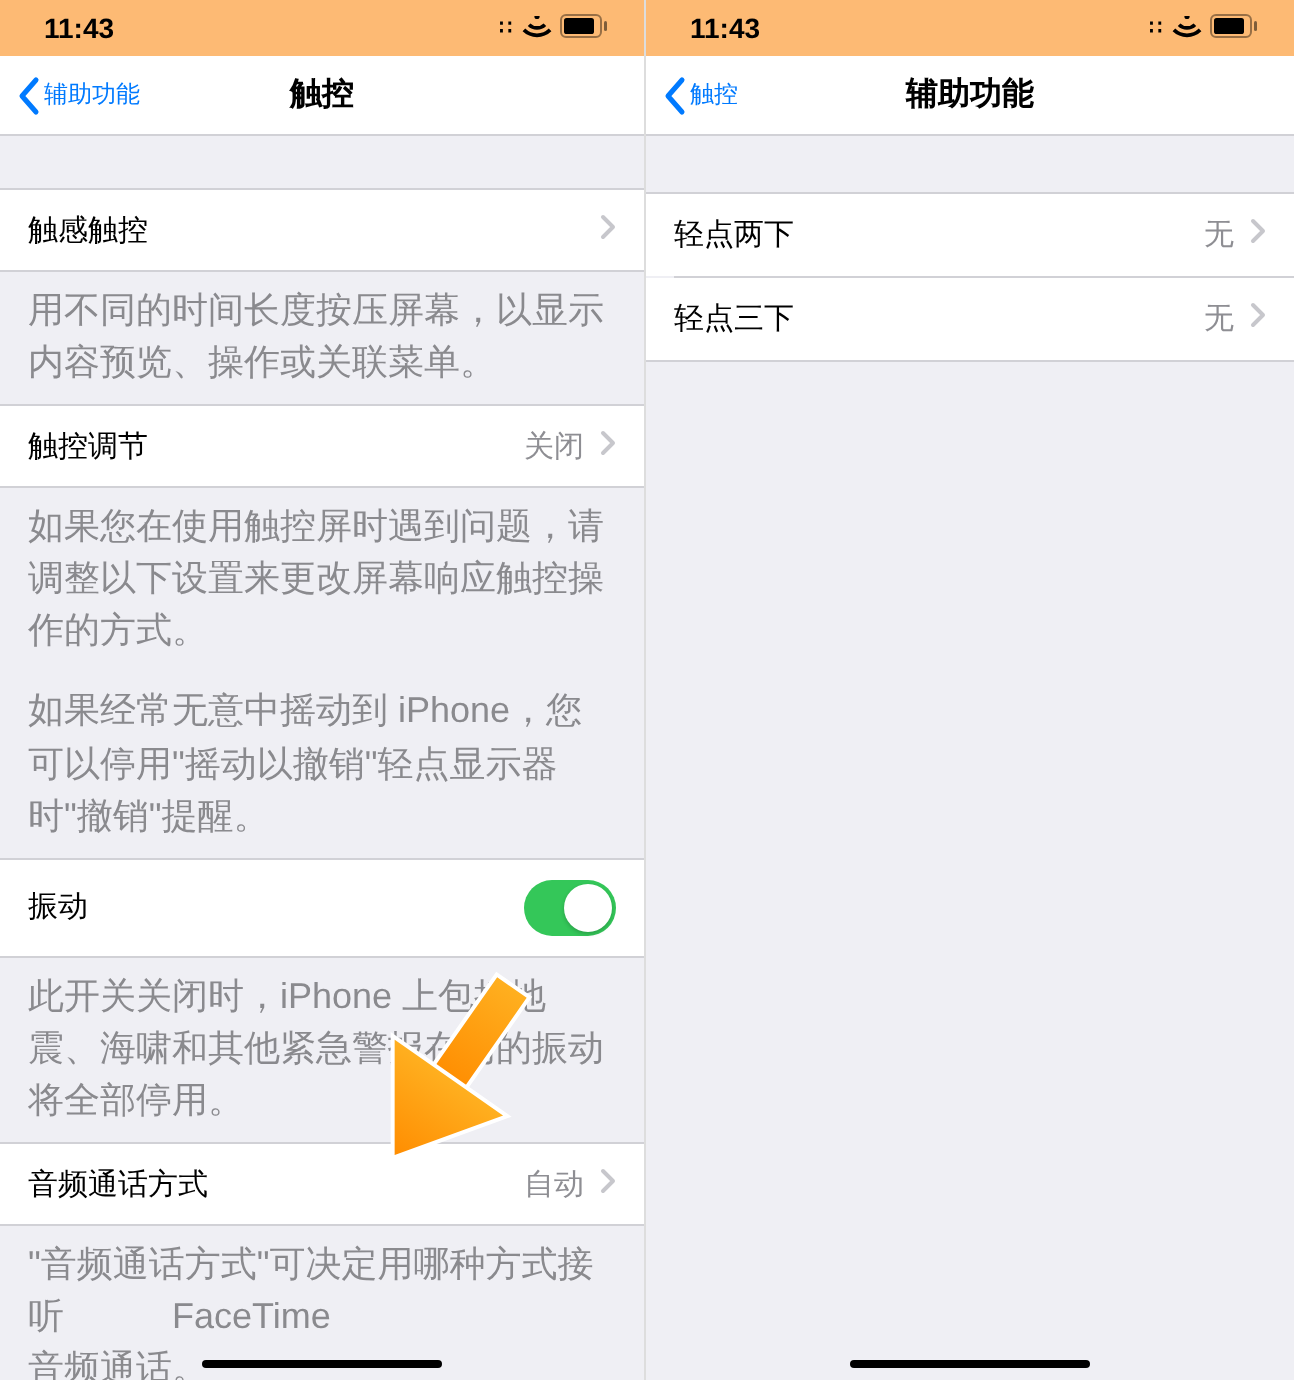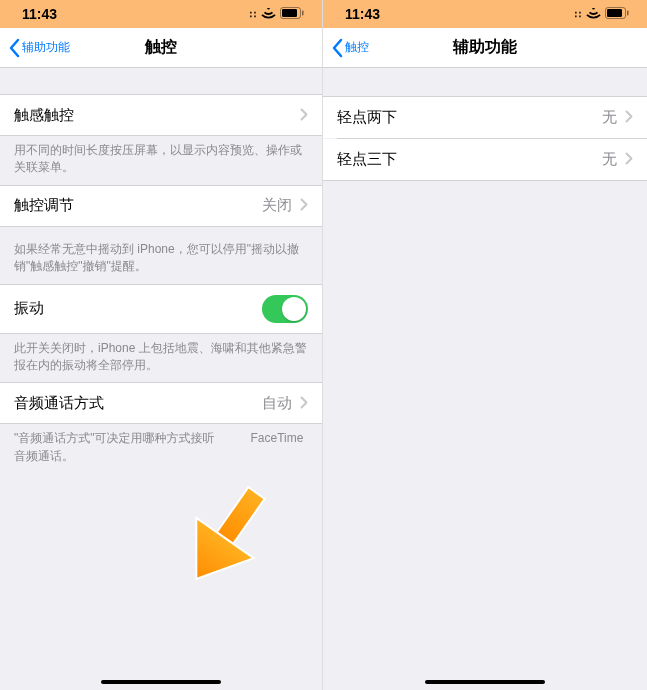--- a/index.html
+++ b/index.html
@@ -80,21 +80,21 @@
     font-size: 15px;
     color: #000;
     border-top: 0.5px solid #d1d1d6;
     border-bottom: 0.5px solid #d1d1d6;
   }
   .row .value { color: #8e8e93; font-size: 15px; margin-right: 2px; display: flex; align-items: center; gap: 4px;}
   .row .chev { color: #c7c7cc; }
   .row .right-area { display: flex; align-items: center; gap: 6px; }
 
   .footer {
-    font-size: 12px;
+    font-size: 18px;
     color: #8a8a8e;
     padding: 6px 14px 0 14px;
     line-height: 1.45;
   }
 
   
   .toggle {
     width: 46px;
     height: 28px;
     border-radius: 14px;
@@ -186,25 +186,26 @@
         <span>触控调节</span>
         <span class="right-area">
           <span class="value">关闭</span>
           <span class="chev">
             <svg width="8" height="13" viewBox="0 0 8 13">
                 <path d="M1.5 1.5l5 5-5 5" stroke="#c7c7cc" stroke-width="2" fill="none" stroke-linecap="round" stroke-linejoin="round"></path>
               </svg>
           </span>
         </span>
       </div>
+      <div class="footer">如果您在使用触控屏时遇到问题，请调整以下设置来更改屏幕响应触控操作的方式。</div>
     </div>
 
 
     <div class="group">
-      <div class="footer">如果经常无意中摇动到 iPhone，您可以停用"摇动以撤销"触感触控"撤销"提醒。</div>
+      <div class="footer">如果经常无意中摇动到 iPhone，您可以停用"摇动以撤销"轻点显示器时"撤销"提醒。</div>
     </div>
 
     <div class="group">
       <div class="row">
         <span>振动</span>
         <span class="toggle"></span>
       </div>
       <div class="footer">此开关关闭时，iPhone 上包括地震、海啸和其他紧急警报在内的振动将全部停用。</div>
     </div>
 

